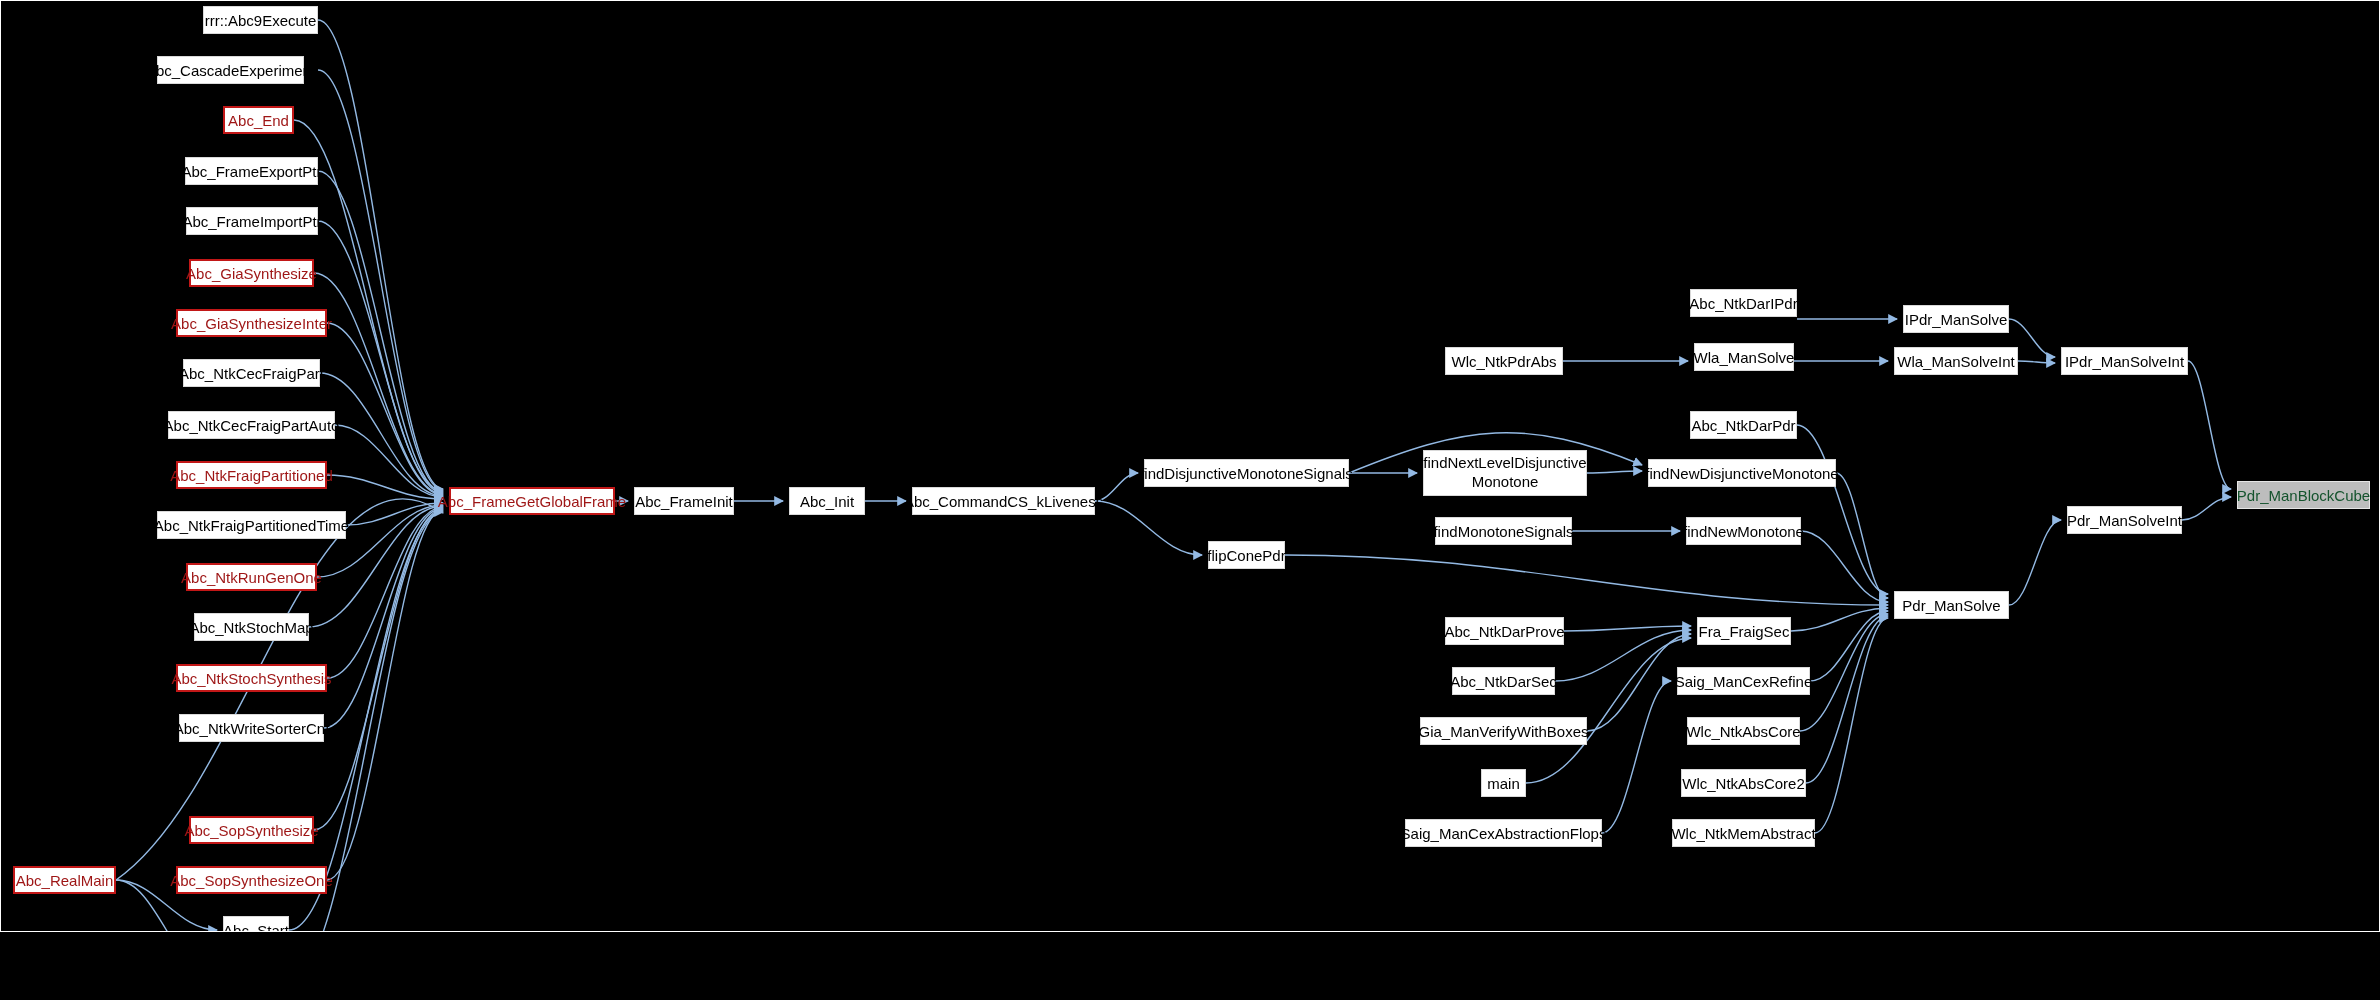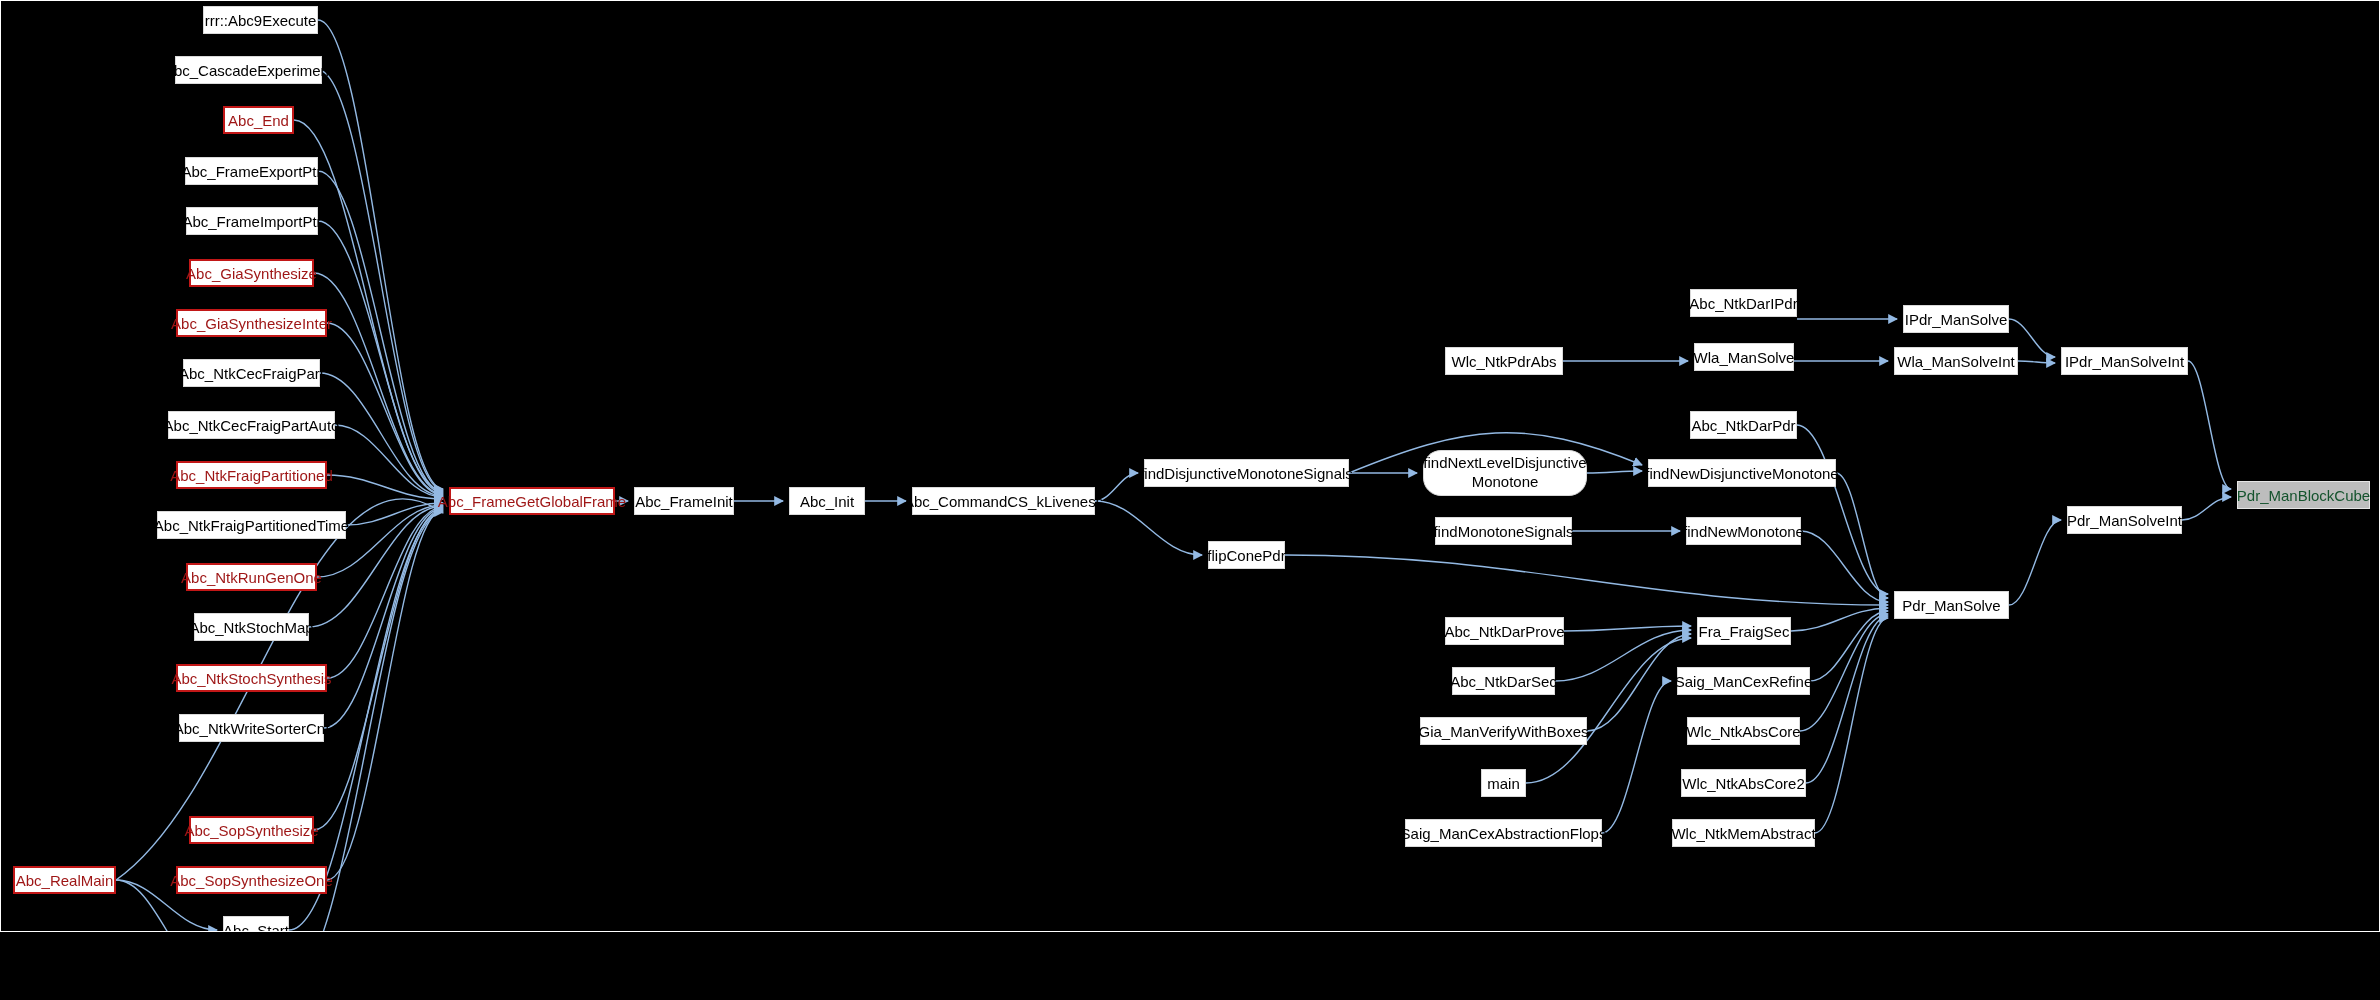--- a/index.html
+++ b/index.html
@@ -11,21 +11,21 @@
   #edge-layer{position:absolute;left:0;top:0;}
   .edge{fill:none;stroke:#93b9e3;stroke-width:1.4px;}
   .node{
     position:absolute;display:flex;align-items:center;justify-content:center;
     height:28px;background:#ffffff;border:1px solid #d9d9d9;color:#000000;
     font-size:15px;white-space:nowrap;box-sizing:border-box;cursor:pointer;
     z-index:2;
   }
   .node.red{border:2px solid #c21717;color:#9e1515;}
   .node.gray{background:#bdbdbd;border:1px solid #e6e6e6;color:#14532d;}
-  .node.wrap{white-space:normal;text-align:center;line-height:1.25;padding:2px 4px;border-radius:18px;}
+  .node.wrap{white-space:normal;text-align:center;line-height:1.25;padding:2px 4px;}
 </style>
 </head>
 <body>
 
 <div class="canvas">
 
   <svg id="edge-layer" width="2380" height="1000">
     <defs>
       <marker id="arrowhead" viewBox="0 0 10 10" refX="9" refY="5" markerWidth="7" markerHeight="7" orient="auto">
         <path d="M0,0 L10,5 L0,10 z" fill="#93b9e3"></path>
@@ -80,21 +80,21 @@
       <path d="M1563,630 C1614,630 1639,625 1690,625" class="edge" marker-end="url(#arrowhead)"></path>
       <path d="M1554,680 C1608,680 1636,629 1690,629" class="edge" marker-end="url(#arrowhead)"></path>
       <path d="M1586,730 C1628,730 1648,633 1690,633" class="edge" marker-end="url(#arrowhead)"></path>
       <path d="M1525,782 C1591,782 1624,637 1690,637" class="edge" marker-end="url(#arrowhead)"></path>
       <path d="M1601,832 C1629,832 1642,680 1670,680" class="edge" marker-end="url(#arrowhead)"></path>
       <path d="M2008,604 C2029,604 2039,519 2060,519" class="edge" marker-end="url(#arrowhead)"></path>
       <path d="M2181,519 C2201,519 2210,496 2230,496" class="edge" marker-end="url(#arrowhead)"></path>
     </svg>
 
   <div class="node" style="left:202px;top:5px;width:115px">rrr::Abc9Execute</div>
-  <div class="node" style="left:174px;top:55px;width:147px">Abc_CascadeExperiment</div>
+  <div class="node" style="left:156px;top:55px;width:147px">Abc_CascadeExperiment</div>
   <div class="node red" style="left:222px;top:105px;width:71px">Abc_End</div>
   <div class="node" style="left:184px;top:156px;width:133px">Abc_FrameExportPtr</div>
   <div class="node" style="left:185px;top:206px;width:132px">Abc_FrameImportPtr</div>
   <div class="node red" style="left:188px;top:258px;width:125px">Abc_GiaSynthesize</div>
   <div class="node red" style="left:175px;top:308px;width:151px">Abc_GiaSynthesizeInter</div>
   <div class="node" style="left:182px;top:358px;width:137px">Abc_NtkCecFraigPart</div>
   <div class="node" style="left:167px;top:410px;width:167px">Abc_NtkCecFraigPartAuto</div>
   <div class="node red" style="left:175px;top:460px;width:151px">Abc_NtkFraigPartitioned</div>
   <div class="node" style="left:156px;top:510px;width:189px">Abc_NtkFraigPartitionedTime</div>
   <div class="node red" style="left:185px;top:562px;width:131px">Abc_NtkRunGenOne</div>

